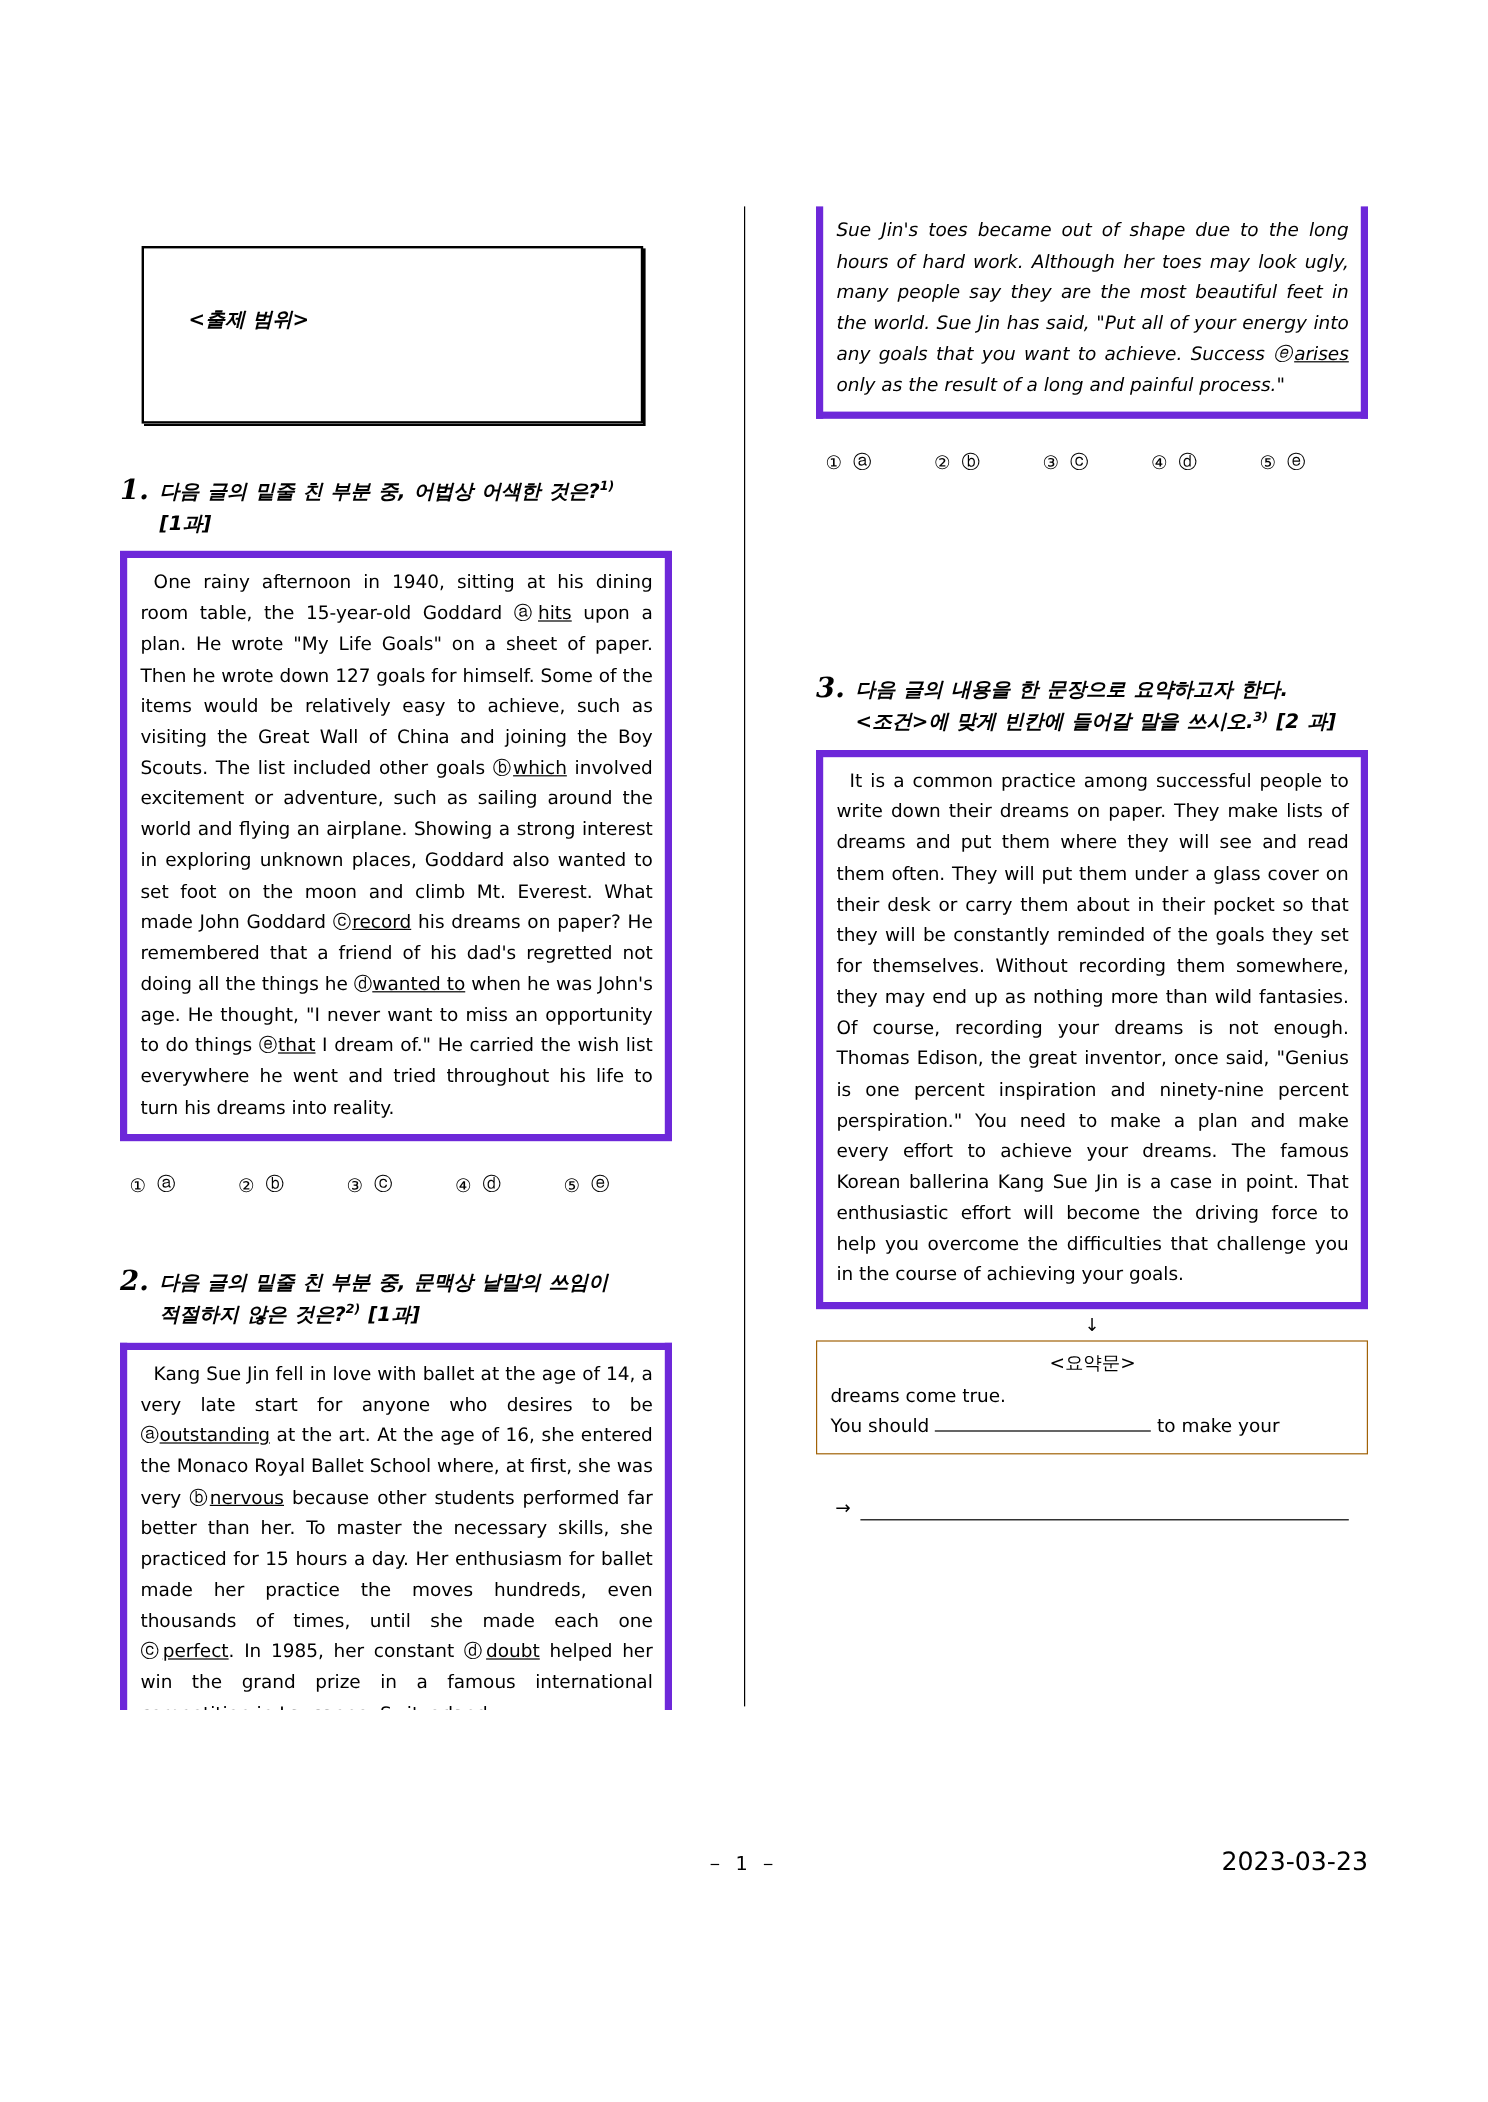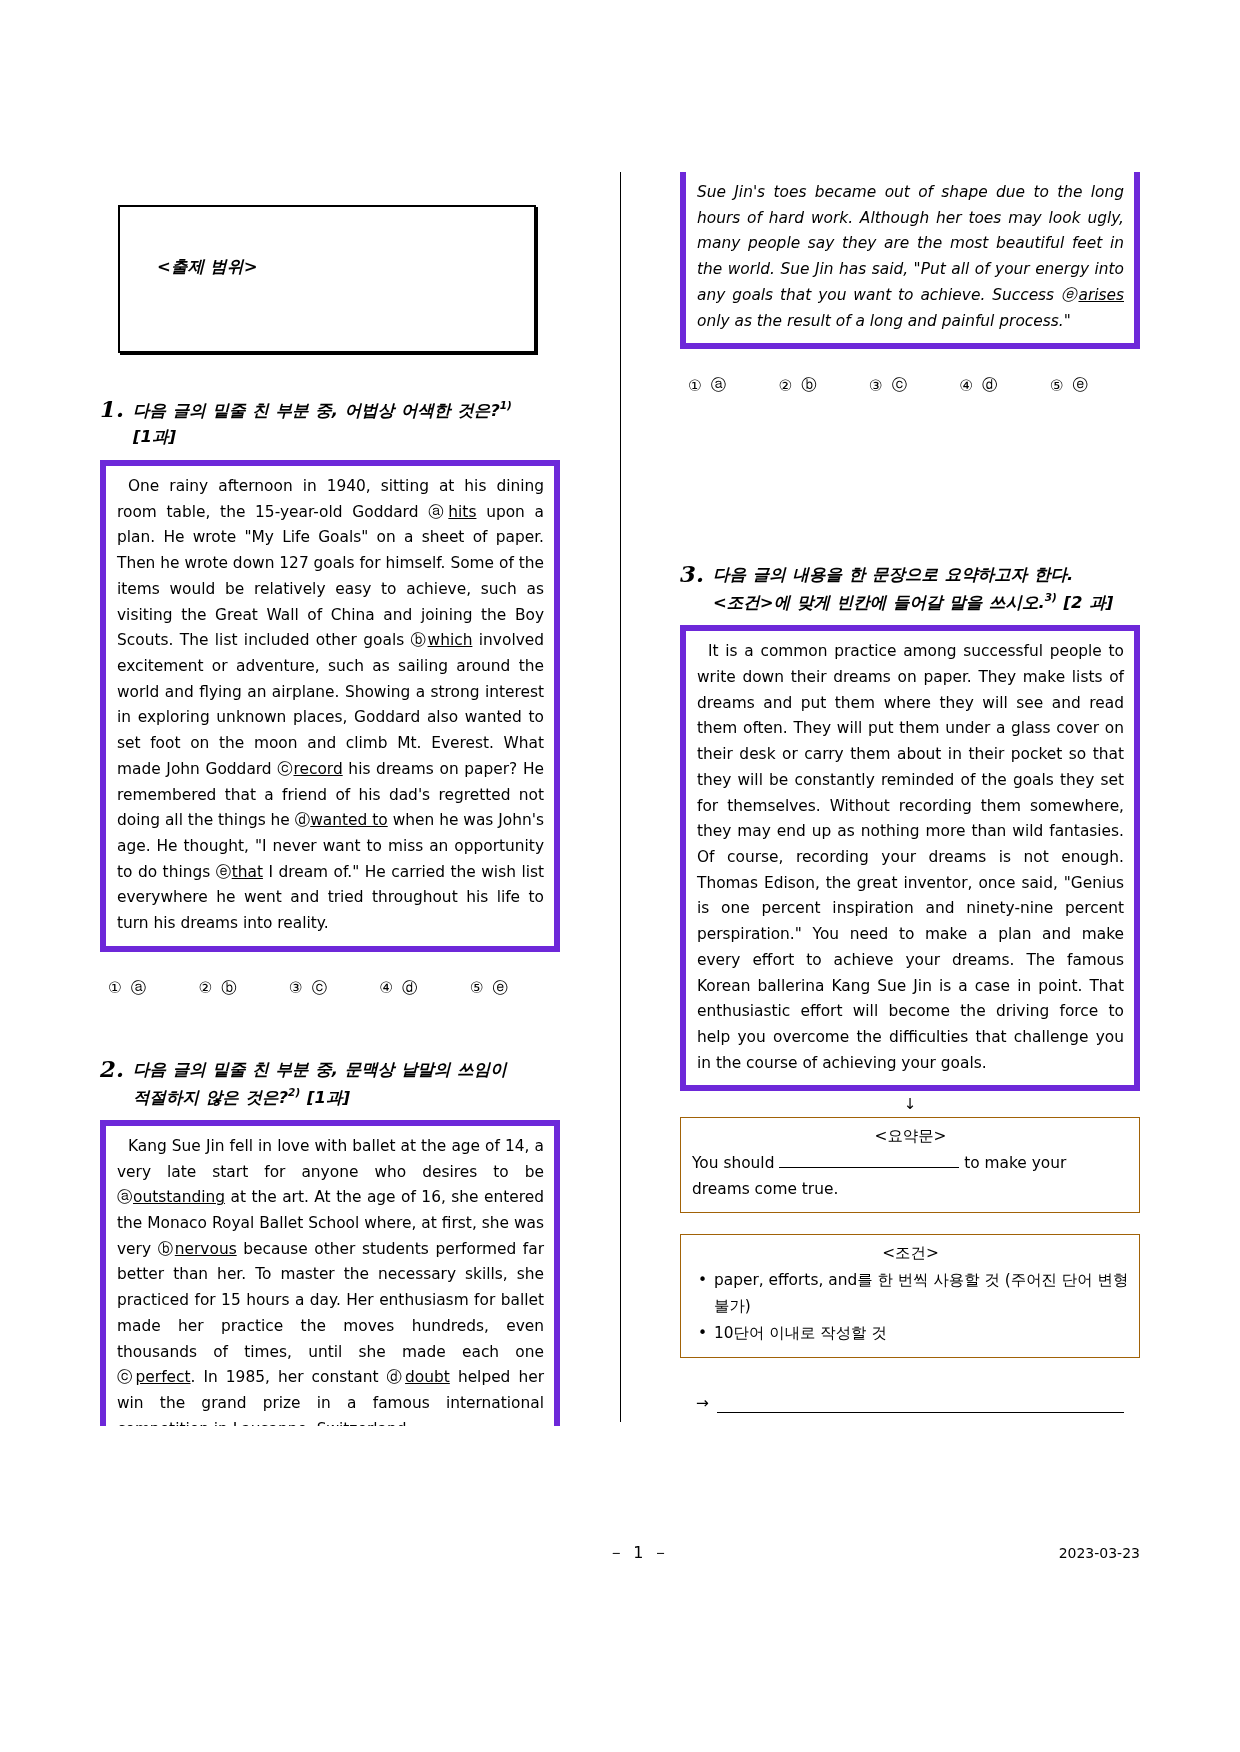--- a/index.html
+++ b/index.html
@@ -203,21 +203,21 @@
     font-size: 16px;
   }
   .footer-page {
     flex: 1 1 auto;
     text-align: center;
     padding-left: 120px;
     letter-spacing: 2px;
   }
   .footer-date {
     flex: 0 0 auto;
-    font-size: 14px;
+    font-size: 21px;
   }
 </style>
 </head>
 <body>
 
 <div class="page">
 
   <div class="columns">
 
     <div class="col col-left">
@@ -302,35 +302,28 @@
           <span class="q-num">3.</span>
           <span class="q-text"><span>다음 글의 내용을 한 문장으로 요약하고자 한다.</span><br><span>&lt;조건&gt;에 맞게 빈칸에 들어갈 말을 쓰시오.</span><span class="sup">3)</span> <span class="lesson">[2 과]</span></span>
         </div>
 
         <div class="passage indent-first">It is a common practice among successful people to write down their dreams on paper. They make lists of dreams and put them where they will see and read them often. They will put them under a glass cover on their desk or carry them about in their pocket so that they will be constantly reminded of the goals they set for themselves. Without recording them somewhere, they may end up as nothing more than wild fantasies. Of course, recording your dreams is not enough. Thomas Edison, the great inventor, once said, "Genius is one percent inspiration and ninety-nine percent perspiration." You need to make a plan and make every effort to achieve your dreams. The famous Korean ballerina Kang Sue Jin is a case in point. That enthusiastic effort will become the driving force to help you overcome the difficulties that challenge you in the course of achieving your goals.</div>
 
         <div class="arrow">↓</div>
 
         <div class="sub-box">
           <div class="sub-title">&lt;요약문&gt;</div>
+          <div>dreams come true.</div>
           <div>
             <span>You should</span>
             <span class="blank-inline"></span>
             <span>to make your</span>
           </div>
-          <div>dreams come true.</div>
-        </div>
-
-        <div class="sub-box cond-box">
-          <div class="sub-title">&lt;조건&gt;</div>
-          <ul class="cond-list">
-            <li>paper, efforts, and를 한 번씩 사용할 것 (주어진 단어 변형 불가)</li>
-            <li>10단어 이내로 작성할 것</li>
-          </ul>
-        </div>
+        </div>
+
 
         <div class="answer-line">
           <span class="answer-arrow">→</span>
           <span class="answer-rule"></span>
         </div>
       </div>
 
     </div>
   </div>
 

